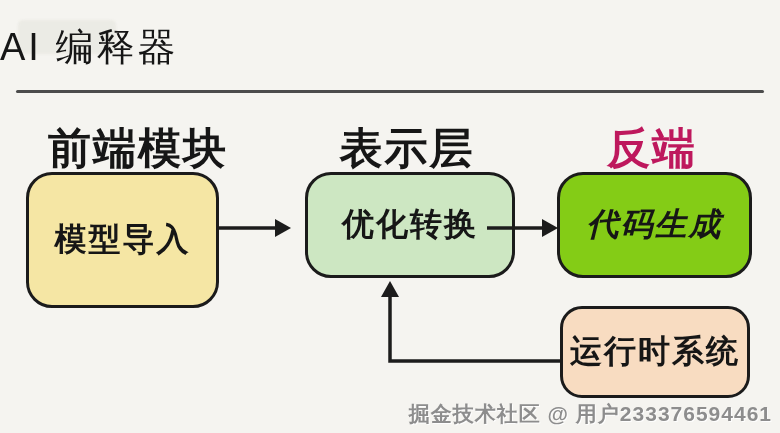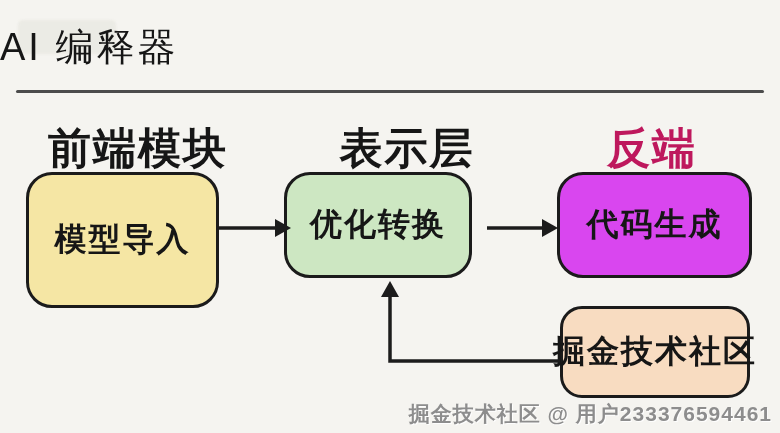--- a/index.html
+++ b/index.html
@@ -52,21 +52,21 @@
     border-radius: 26px;
     display: flex;
     align-items: center;
     justify-content: center;
     font-size: 32px;
     font-weight: bold;
     letter-spacing: 2px;
     white-space: nowrap;
   }
   .node-model-import   { left: 26px;  top: 172px; width: 193px; height: 136px; }
-  .node-optimize       { left: 284px; top: 172px; width: 188px; height: 106px; }
+  .node-optimize       { left: 305px; top: 172px; width: 210px; height: 106px; }
   .node-codegen        { left: 557px; top: 172px; width: 195px; height: 106px; }
   .node-runtime        { left: 560px; top: 306px; width: 190px; height: 92px; border-radius: 22px; }
   .arrows {
     position: absolute;
     inset: 0;
     width: 780px;
     height: 433px;
     pointer-events: none;
   }
   .watermark {
@@ -96,26 +96,26 @@
   <div class="col-header" style="left: 652px; color: #be185d;">反端</div>
 
   <div class="node node-model-import" style="background-color: rgb(245, 230, 164); color: rgb(22, 22, 22);">
     <span>模型导入</span>
   </div>
 
   <div class="node node-optimize" style="background-color: rgb(205, 231, 194); color: rgb(22, 22, 22);">
     <span>优化转换</span>
   </div>
 
-  <div class="node node-codegen" style="background-color: #d946ef; color: rgb(22, 22, 22);">
+  <div class="node node-codegen" style="background-color: #84cc16; color: rgb(22, 22, 22); font-style: italic;">
     <span>代码生成</span>
   </div>
 
   <div class="node node-runtime" style="background-color: rgb(248, 220, 193); color: rgb(22, 22, 22);">
-    <span>掘金技术社区</span>
+    <span>运行时系统</span>
   </div>
 
   <svg class="arrows" viewBox="0 0 780 433" xmlns="http://www.w3.org/2000/svg">
     <g stroke-width="3.5" style="color: rgb(28, 28, 28);">
 
       <g>
         <line x1="219" y1="228" x2="276" y2="228" stroke="currentColor" fill="none"></line>
         <polygon points="275,219 291,228 275,237" fill="currentColor" stroke="none"></polygon>
       </g>
 

